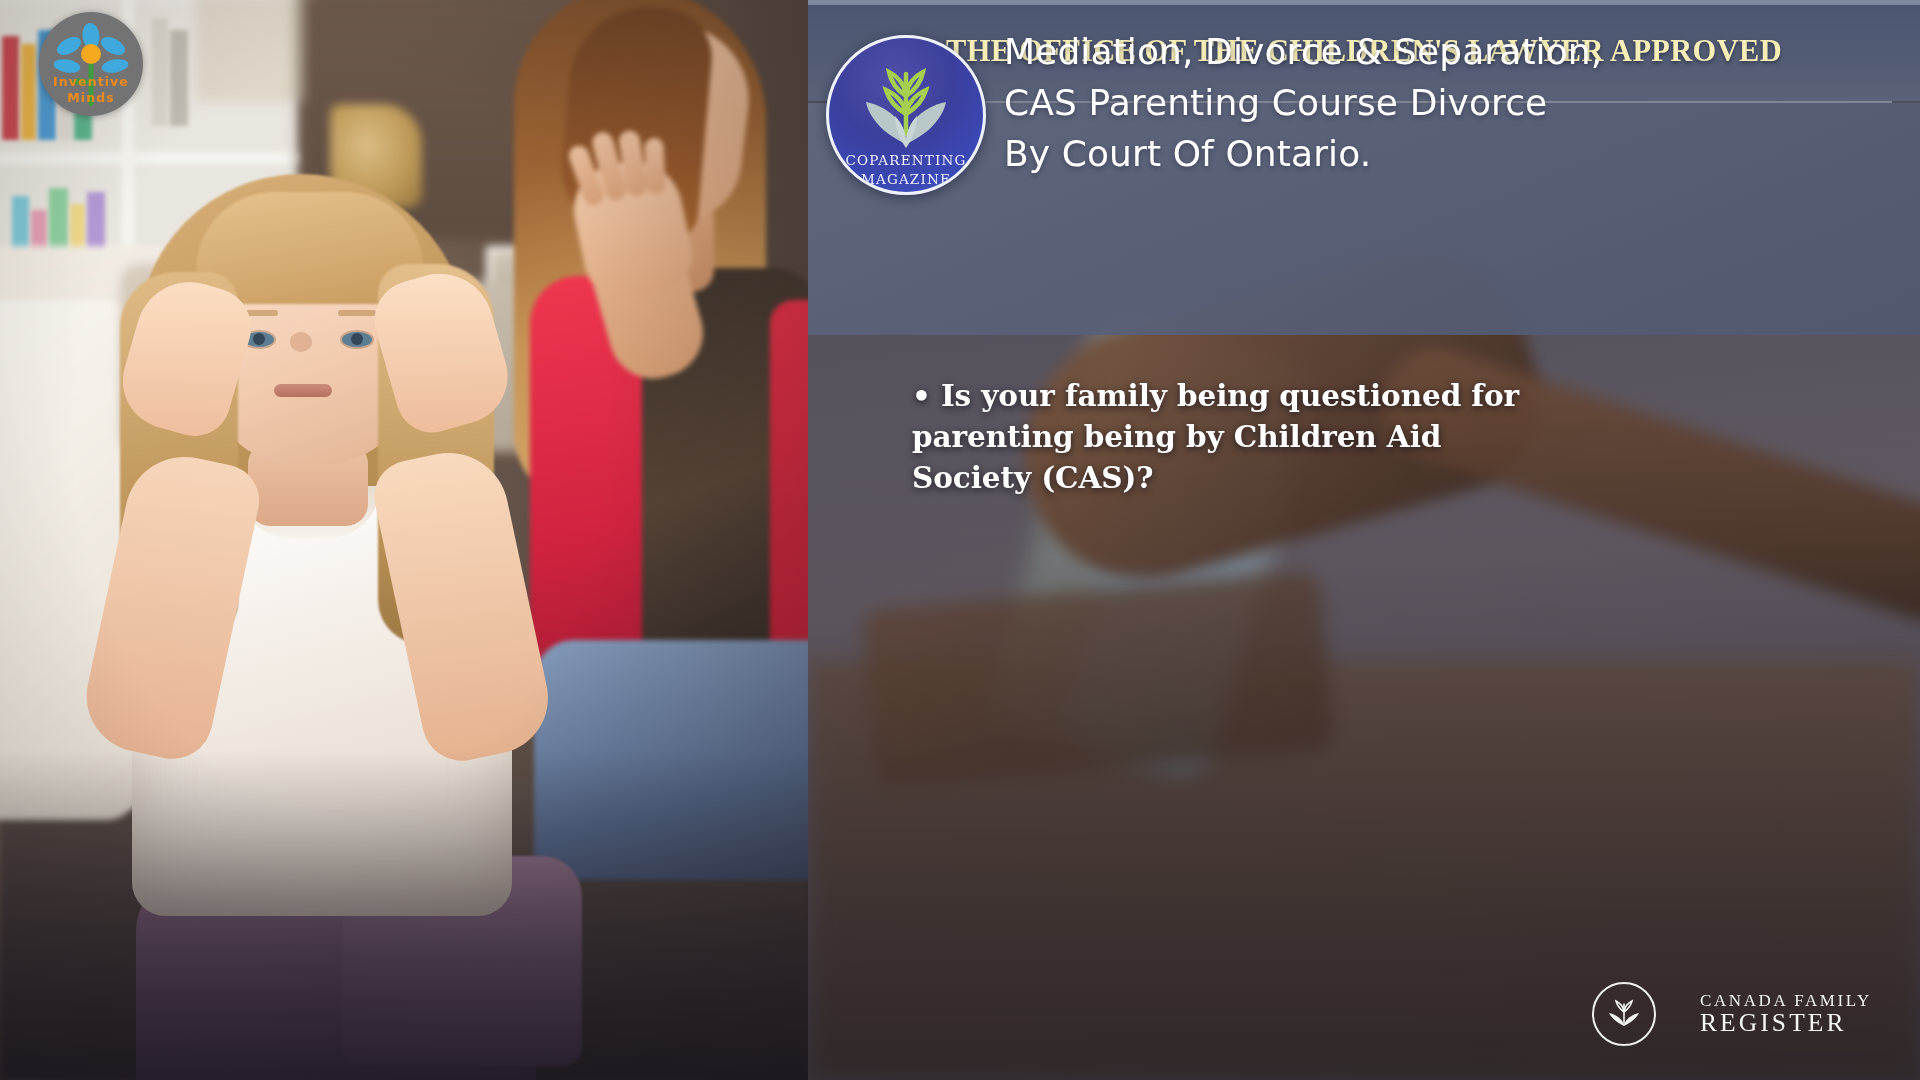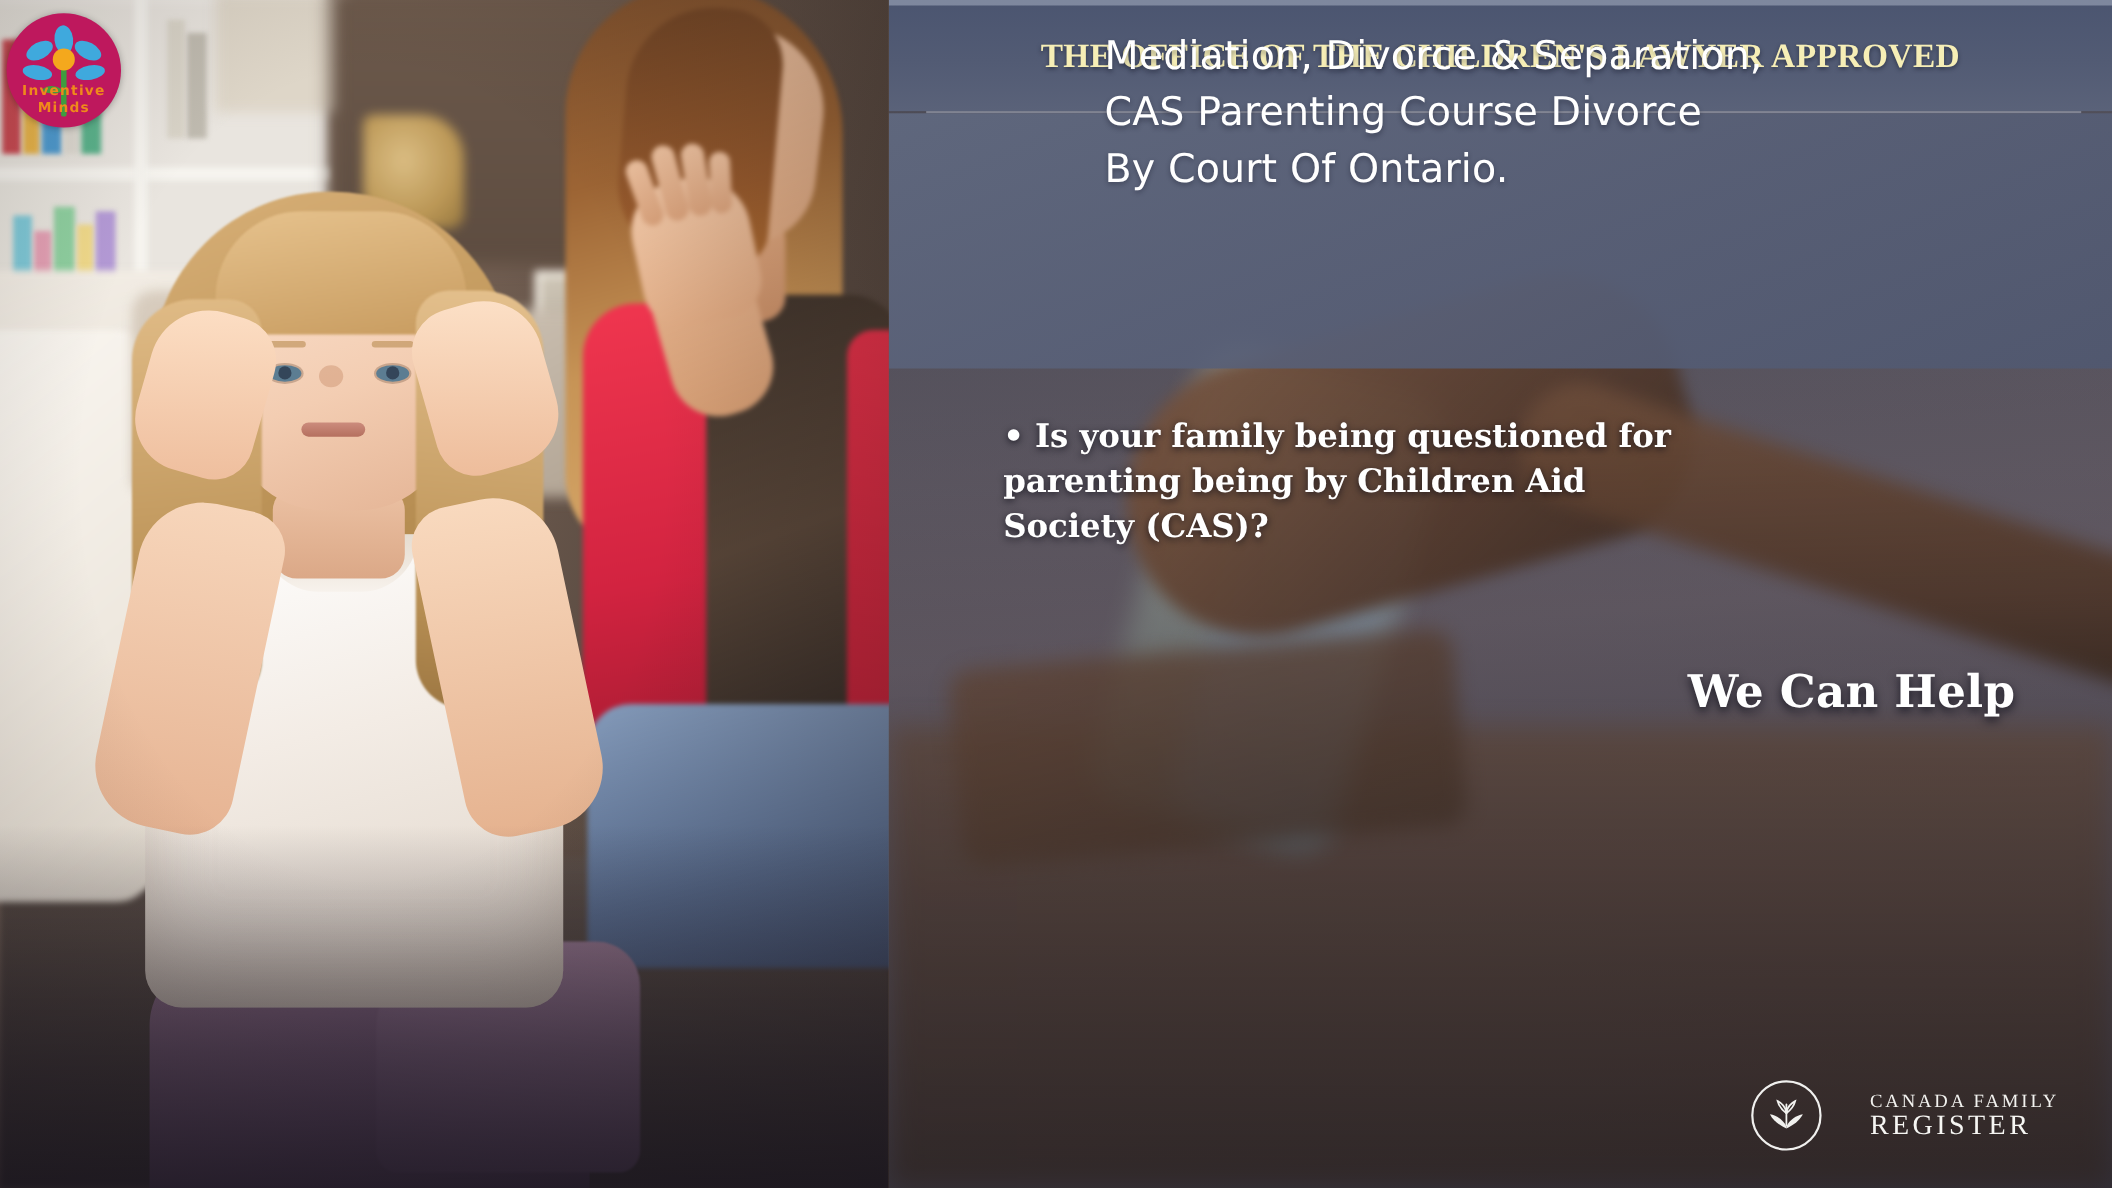--- a/index.html
+++ b/index.html
@@ -114,22 +114,22 @@
     background:linear-gradient(170deg,#8d6d86,#6e5270 55%,#4e3a52); border-radius:60px 60px 20px 20px; filter:blur(.6px); }
   .ch-leg2 { position:absolute; left:250px; top:700px; width:240px; height:210px;
     background:linear-gradient(190deg,#9a7a92,#6b5070); border-radius:80px 40px 20px 20px; filter:blur(1px); }
 
   .left-vignette { position:absolute; inset:0; pointer-events:none;
     background:radial-gradient(ellipse at 42% 40%, rgba(0,0,0,0) 40%, rgba(30,22,20,.34) 100%); }
   .left-bottom-shade { position:absolute; left:0; bottom:0; width:100%; height:330px;
     background:linear-gradient(180deg, rgba(25,22,30,0) 0%, rgba(28,24,34,.55) 62%, rgba(24,20,30,.78) 100%); }
 
   
-  .im-logo { position:absolute; left:6px; top:12px; width:104px; height:104px; border-radius:50%;
-    background:#be185d; box-shadow:0 1px 7px rgba(0,0,0,.3); overflow:hidden; }
+  .im-logo { position:absolute; left:39px; top:12px; width:104px; height:104px; border-radius:50%;
+    background:#737373; box-shadow:0 1px 7px rgba(0,0,0,.3); overflow:hidden; }
   .im-svg { display:block; width:104px; height:104px; }
 
   
   .left-foot { position:absolute; left:120px; bottom:52px; width:600px; }
   .foot-url { font-family:"Liberation Sans", sans-serif; font-weight:700; font-size:39px;
     letter-spacing:-.4px; color:#f7f2b4; white-space:nowrap;
     text-shadow:0 2px 5px rgba(0,0,0,.55); transform:scaleX(.93); transform-origin:left center; }
   .foot-rule { margin:8px 0 9px; height:2px; width:590px;
     background:linear-gradient(90deg,#cdc79a,#a9a483 70%, rgba(169,164,131,.25)); }
   .foot-tag { font-family:"Liberation Sans", sans-serif; font-weight:700; font-size:19.5px;
@@ -330,32 +330,48 @@
     <div class="right-scrim"></div>
 
     <div class="r-header">
       <div class="r-header-top"></div>
     </div>
     <div class="r-title">THE OFFICE OF THE CHILDREN'S LAWYER APPROVED</div>
     <div class="r-hairline"></div>
 
     <div class="r-sub"></div>
 
+    <div class="cp-logo">
+      <svg class="cp-svg" viewBox="0 0 154 154">
+        <g stroke="#a6cf4f" stroke-width="4.5" fill="none" stroke-linecap="round">
+          <path d="M77 96 C77 74 77 52 77 36"></path>
+          <path d="M77 58 C68 52 62 44 60 34 C68 38 75 46 77 56"></path>
+          <path d="M77 58 C86 52 92 44 94 34 C86 38 79 46 77 56"></path>
+          <path d="M77 76 C67 70 60 62 57 52 C66 56 74 64 77 74"></path>
+          <path d="M77 76 C87 70 94 62 97 52 C88 56 80 64 77 74"></path>
+        </g>
+        <path d="M77 106 C64 100 52 92 44 80 C40 74 38 69 37 64 C48 66 60 72 69 82 C74 88 77 96 77 104 Z" fill="#b8c8c8"></path>
+        <path d="M77 106 C90 100 102 92 110 80 C114 74 116 69 117 64 C106 66 94 72 85 82 C80 88 77 96 77 104 Z" fill="#b8c8c8"></path>
+        <path d="M77 110 C70 100 66 88 66 78 C72 84 77 94 77 104 Z" fill="#c9d6d6"></path>
+        <path d="M77 110 C84 100 88 88 88 78 C82 84 77 94 77 104 Z" fill="#c9d6d6"></path>
+        <text x="77" y="127" font-family="DejaVu Serif, serif" font-size="13.5" fill="#eef1fb" text-anchor="middle" letter-spacing="1.2">COPARENTING</text>
+        <text x="77" y="146" font-family="DejaVu Serif, serif" font-size="13.5" fill="#eef1fb" text-anchor="middle" letter-spacing="1.2">MAGAZINE</text>
+      </svg>
+    </div>
 
     <div class="r-sub-text">
       <div>Mediation, Divorce &amp; Separation,</div>
       <div>CAS Parenting Course Divorce</div>
       <div>By Court Of Ontario.</div>
     </div>
 
     <div class="bullets">
       <p>• Is your family being questioned for parenting being by Children Aid Society (CAS)?</p>
     </div>
 
-    <div class="we-help">We Can Help</div>
 
 
     <div class="cfm">
       <div class="cfm-mark">
         <svg width="42" height="42" viewBox="0 0 42 42">
           <g stroke="#f2f2ef" stroke-width="1.6" fill="none" stroke-linecap="round">
             <path d="M21 30 L21 11"></path>
             <path d="M21 19 C17 16 14 12 13 8 C17 10 20 14 21 18"></path>
             <path d="M21 19 C25 16 28 12 29 8 C25 10 22 14 21 18"></path>
           </g>

